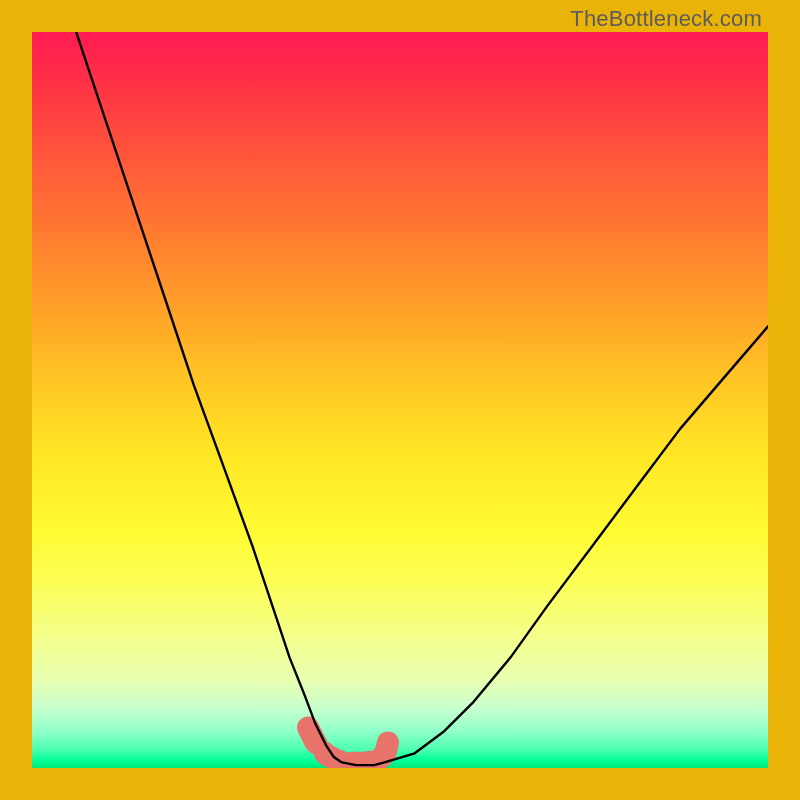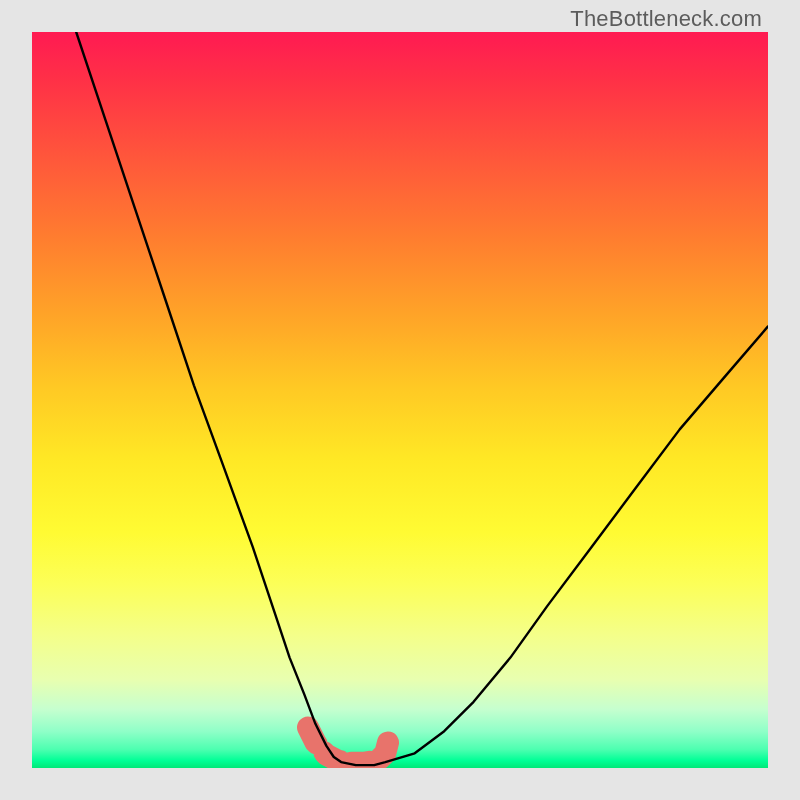--- a/index.html
+++ b/index.html
@@ -10,21 +10,21 @@
     height: 800px;
     overflow: hidden;
     position: relative;
   }
   .frame {
     position: absolute;
     top: 0;
     left: 0;
     width: 800px;
     height: 800px;
-    background: #e5e5e5;
+    background: #eab308;
   }
   .plot-area {
     position: absolute;
     top: 32px;
     left: 32px;
     width: 736px;
     height: 736px;
     background: linear-gradient(to bottom,
       #ff1a52 0%,
       #ff3246 7%,

